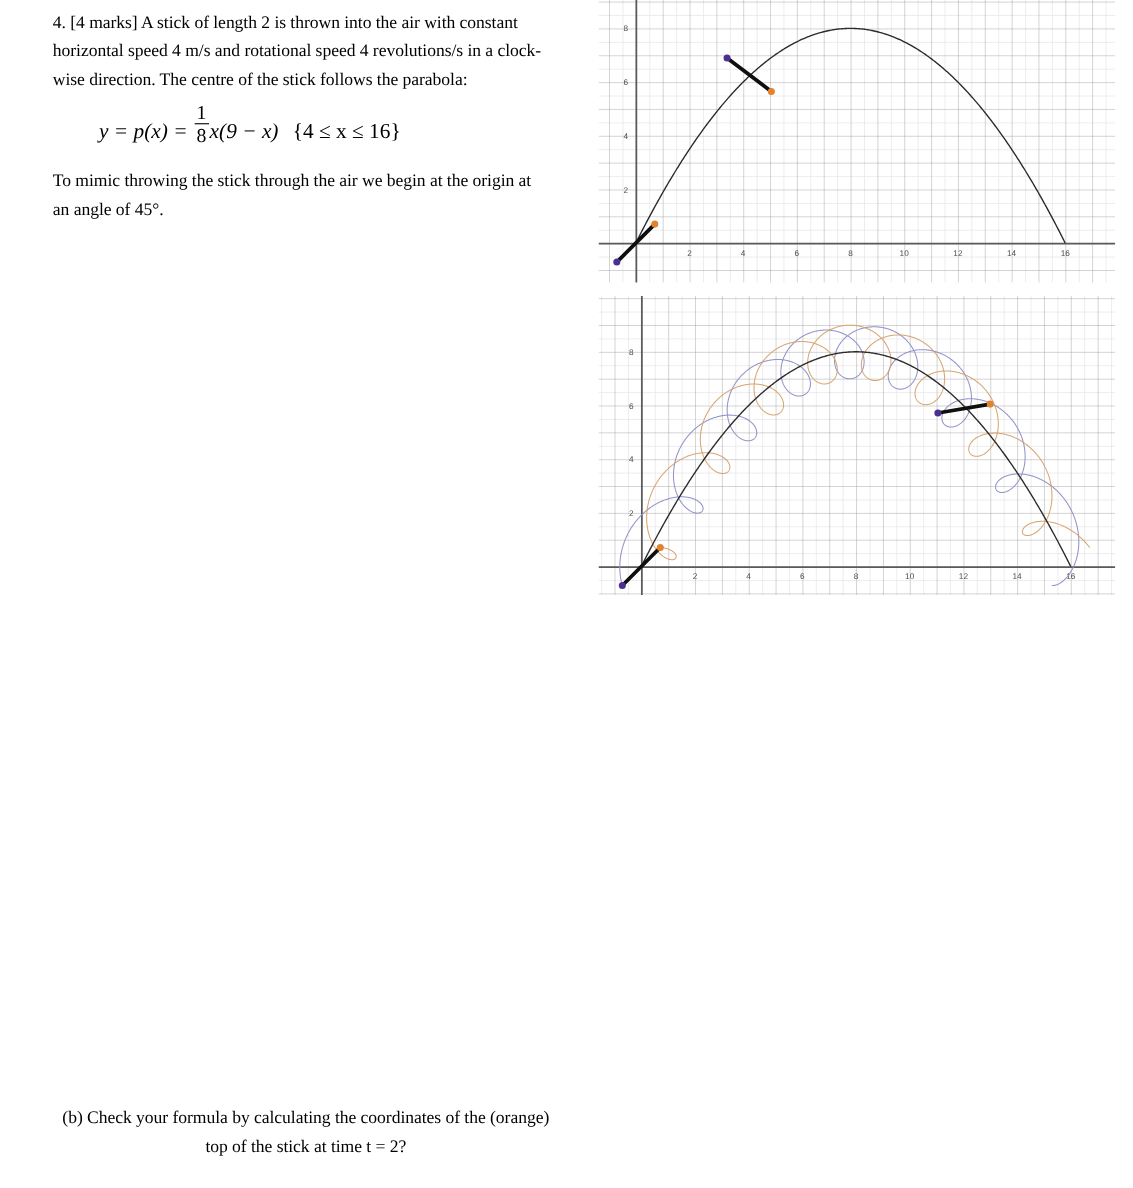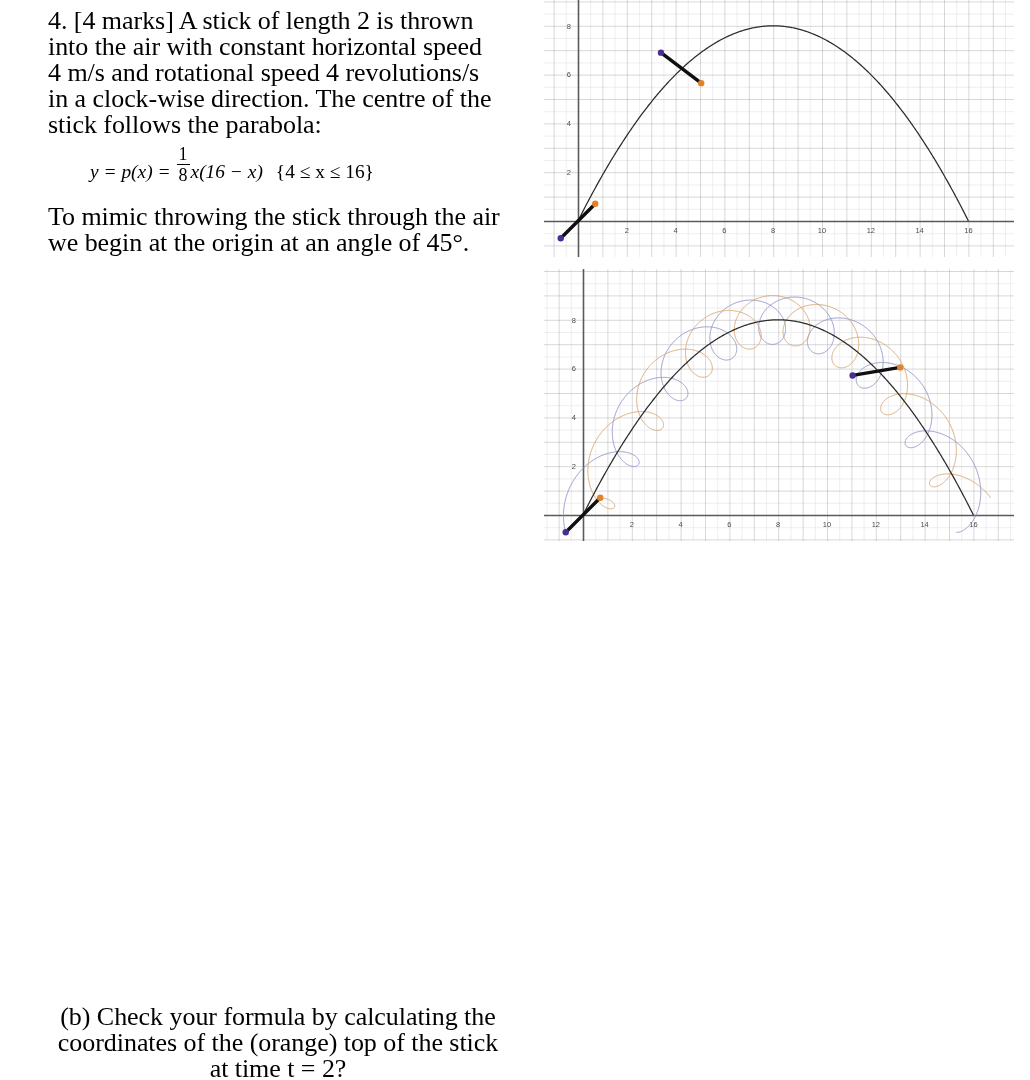--- a/index.html
+++ b/index.html
@@ -17,21 +17,21 @@
   }
 
   
   .text-col {
     position: absolute;
     left: 48px;
     top: 8px;
     width: 452px;
   }
   .para {
-    font-size: 26px;
+    font-size: 16px;
     line-height: 26px;
     letter-spacing: -0.05px;
     margin: 0;
   }
   .para.block-gap { margin-top: 20px; }
 
   .formula {
     margin: 7px 0 0 0;
     padding-left: 42px;
     font-size: 19.4px;
@@ -95,21 +95,21 @@
   <p class="para">4. [4 marks] A stick of length 2 is thrown into the air with constant horizontal speed 4 m/s and rotational speed 4 revolutions/s in a clock-wise direction. The centre of the stick follows the parabola:</p>
 
   <div class="formula">
     <span class="it">y = p(x) =</span>
     <span class="sp"></span>
     <span class="frac">
       <span class="num">1</span>
       <span class="bar"></span>
       <span class="den">8</span>
     </span>
-    <span class="it">x(16 − x)</span>
+    <span class="it">x(9 − x)</span>
     <span class="sp-wide"></span>
     <span>{4 ≤ x ≤ 16}</span>
   </div>
 
   <p class="para block-gap">To mimic throwing the stick through the air we begin at the origin at an angle of 45°.</p>
 
 </div>
 
 <div class="bottom-block">
   <p class="para">(b) Check your formula by calculating the coordinates of the (orange) top of the stick at time t = 2?</p>

